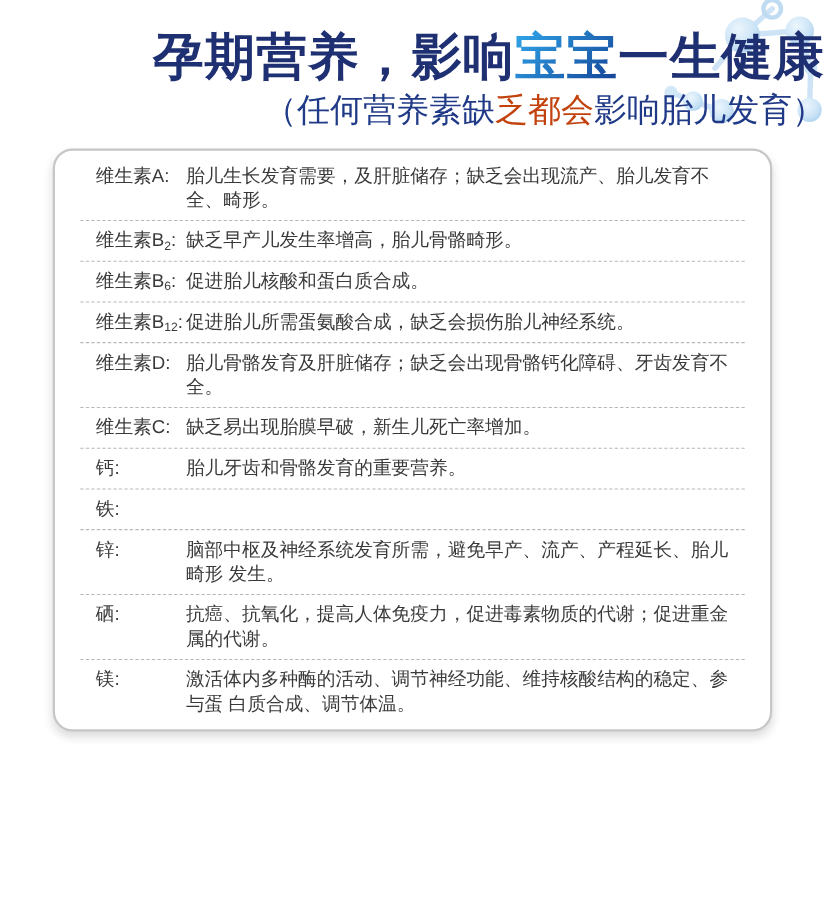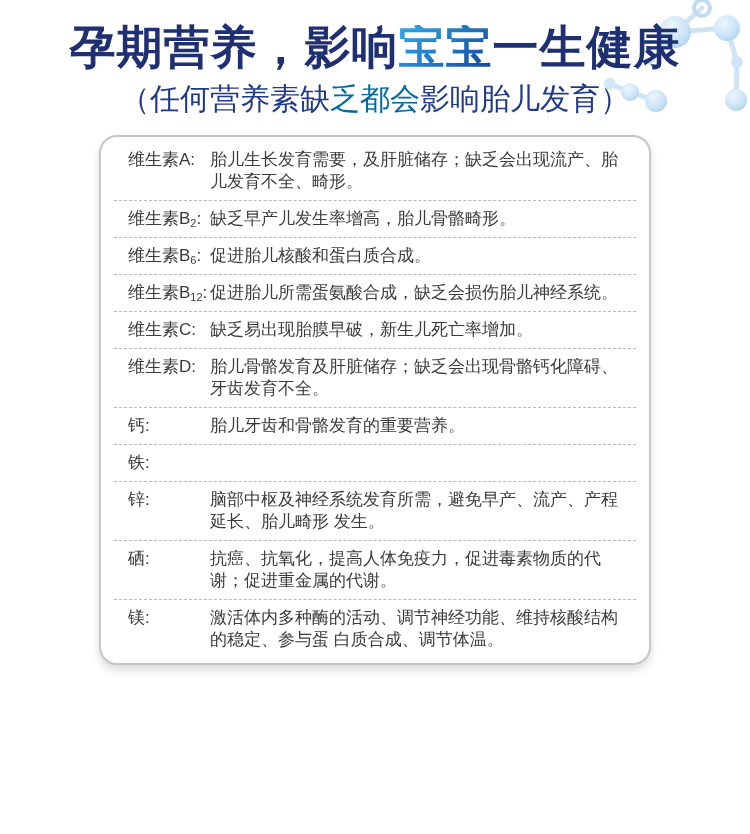--- a/index.html
+++ b/index.html
@@ -12,21 +12,21 @@
     overflow: hidden;
     font-family: "Liberation Sans", "DejaVu Sans", sans-serif;
   }
   .molecule-decor {
     position: absolute;
     top: 0;
     right: 0;
     z-index: 0;
     opacity: 0.9;
   }
-  .header { position: relative; z-index: 1; text-align: center; font-family: Liberation Mono, monospace; }
+  .header { position: relative; z-index: 1; text-align: right; }
   .main-title {
     margin: 0;
     padding-top: 26px;
     font-size: 46px;
     line-height: 1.1;
     font-weight: bold;
     letter-spacing: 1px;
     color: #1e2f72;
     white-space: nowrap;
   }
@@ -38,31 +38,31 @@
     color: #1c6fc0;
   }
   .sub-title {
     margin: 6px 0 0 0;
     font-size: 30px;
     line-height: 1.2;
     font-weight: normal;
     color: #203a88;
     white-space: nowrap;
   }
-  .subtitle-highlight { color: #0369a1; }
+  .subtitle-highlight { color: #c2410c; }
   .nutrition-box {
     position: relative;
     z-index: 1;
-    width: 552px;
+    width: 654px;
     margin: 16px auto 0 auto;
     border: 2px solid #c6c6c6;
     border-radius: 18px;
     background: #ffffff;
     box-shadow: 0 5px 9px rgba(0,0,0,0.14);
-    padding: 5px 0;
+    padding: 5px 10px;
     box-sizing: border-box;
   }
   .nutrient-row {
     display: flex;
     align-items: flex-start;
     margin: 0 13px;
     padding: 7px 0;
     border-bottom: 1px dashed #b8b8b8;
     color: #3a3a3a;
     font-size: 17px;
@@ -139,27 +139,27 @@
       <span class="nutrient-desc">促进胎儿核酸和蛋白质合成。</span>
     </div>
 
     <div class="nutrient-row">
       <span class="nutrient-label"><span>维生素B</span><sub>12</sub><span>:</span></span>
       <span class="nutrient-desc">促进胎儿所需蛋氨酸合成，缺乏会损伤胎儿神经系统。</span>
     </div>
 
 
     <div class="nutrient-row">
-      <span class="nutrient-label"><span>维生素C</span><sub></sub><span>:</span></span>
-      <span class="nutrient-desc">缺乏易出现胎膜早破，新生儿死亡率增加。</span>
+      <span class="nutrient-label"><span>维生素D</span><sub></sub><span>:</span></span>
+      <span class="nutrient-desc">胎儿骨骼发育及肝脏储存；缺乏会出现骨骼钙化障碍、牙齿发育不全。</span>
     </div>
 
     <div class="nutrient-row">
-      <span class="nutrient-label"><span>维生素D</span><sub></sub><span>:</span></span>
-      <span class="nutrient-desc">胎儿骨骼发育及肝脏储存；缺乏会出现骨骼钙化障碍、牙齿发育不全。</span>
+      <span class="nutrient-label"><span>维生素C</span><sub></sub><span>:</span></span>
+      <span class="nutrient-desc">缺乏易出现胎膜早破，新生儿死亡率增加。</span>
     </div>
 
     <div class="nutrient-row">
       <span class="nutrient-label"><span>钙</span><sub></sub><span>:</span></span>
       <span class="nutrient-desc">胎儿牙齿和骨骼发育的重要营养。</span>
     </div>
 
     <div class="nutrient-row">
       <span class="nutrient-label"><span>铁</span><sub></sub><span>:</span></span>
     </div>

